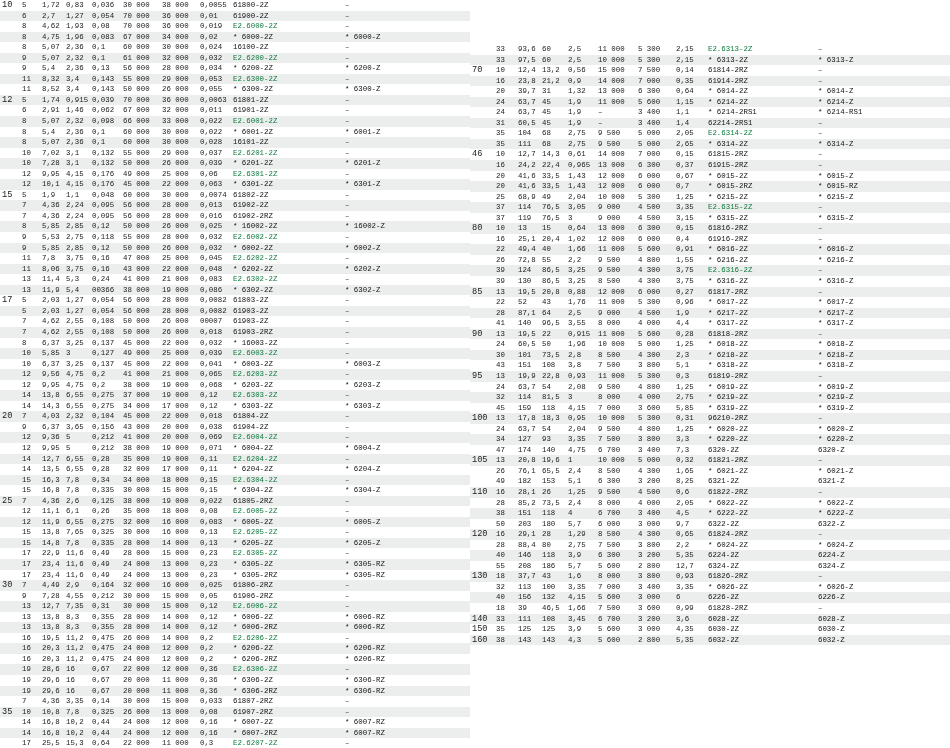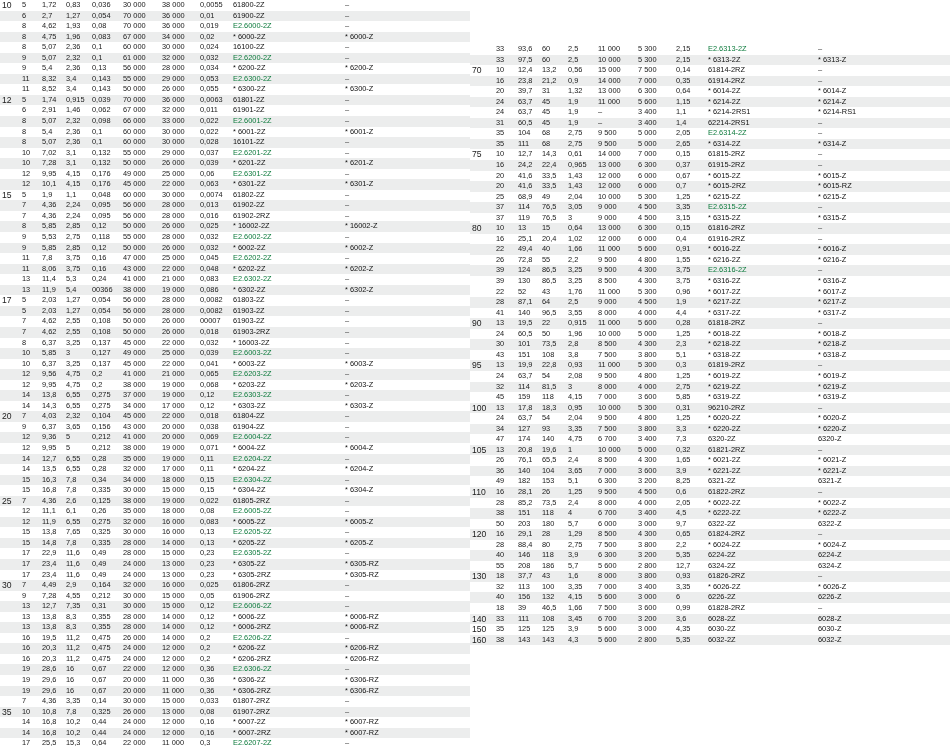--- a/index.html
+++ b/index.html
@@ -3,21 +3,21 @@
 <meta charset="utf-8">
 <style>
   html,body{margin:0;padding:0;background:#ffffff;}
   body{
     width:950px;height:748px;
     font-family:"Liberation Sans", sans-serif;
     font-size:7.4px;
     color:#1a1a1a;
     overflow:hidden;
   }
-  .page{position:relative;width:856px;height:748px;}
+  .page{position:relative;width:856px;height:748px;font-family:Liberation Mono, monospace;}
   .col{position:absolute;top:0;}
   .col.left{left:0;width:470px;}
   .col.right{left:470px;width:480px;margin-top:44px;}
   table{border-collapse:collapse;table-layout:fixed;}
   td{padding:0;line-height:10.55px;height:10.55px;white-space:nowrap;font-size:7.4px;vertical-align:middle;}
   tr.alt td{background:#eceded;}
   .bore{text-align:left;padding-left:2px;font-size:8.6px;}
   .c-num{text-align:left;padding-left:1px;}
   .c-num2{text-align:left;padding-left:1px;}
   .desig{color:#111;}
@@ -1053,21 +1053,21 @@
             <td class="c-num">111</td>
             <td class="c-num">68</td>
             <td class="c-num">2,75</td>
             <td class="c-num">9 500</td>
             <td class="c-num">5 000</td>
             <td class="c-num">2,65</td>
             <td class="c-num2 desig">* 6314-2Z</td>
             <td class="c-num2 desig">* 6314-Z</td>
           </tr>
           <tr>
-            <td class="bore">75</td>
+            <td class="bore">46</td>
             <td class="c-num">10</td>
             <td class="c-num">12,7</td>
             <td class="c-num">14,3</td>
             <td class="c-num">0,61</td>
             <td class="c-num">14 000</td>
             <td class="c-num">7 000</td>
             <td class="c-num">0,15</td>
             <td class="c-num2 desig">61815-2RZ</td>
             <td class="c-num2 desig dash">–</td>
           </tr>
@@ -1208,20 +1208,32 @@
             <td class="c-num">39</td>
             <td class="c-num">130</td>
             <td class="c-num">86,5</td>
             <td class="c-num">3,25</td>
             <td class="c-num">8 500</td>
             <td class="c-num">4 300</td>
             <td class="c-num">3,75</td>
             <td class="c-num2 desig">* 6316-2Z</td>
             <td class="c-num2 desig">* 6316-Z</td>
           </tr>
+          <tr class="alt">
+            <td class="bore">85</td>
+            <td class="c-num">13</td>
+            <td class="c-num">19,5</td>
+            <td class="c-num">20,8</td>
+            <td class="c-num">0,88</td>
+            <td class="c-num">12 000</td>
+            <td class="c-num">6 000</td>
+            <td class="c-num">0,27</td>
+            <td class="c-num2 desig">61817-2RZ</td>
+            <td class="c-num2 desig dash">–</td>
+          </tr>
           <tr>
             <td class="bore"></td>
             <td class="c-num">22</td>
             <td class="c-num">52</td>
             <td class="c-num">43</td>
             <td class="c-num">1,76</td>
             <td class="c-num">11 000</td>
             <td class="c-num">5 300</td>
             <td class="c-num">0,96</td>
             <td class="c-num2 desig">* 6017-2Z</td>
@@ -1411,32 +1423,20 @@
             <td class="bore"></td>
             <td class="c-num">26</td>
             <td class="c-num">76,1</td>
             <td class="c-num">65,5</td>
             <td class="c-num">2,4</td>
             <td class="c-num">8 500</td>
             <td class="c-num">4 300</td>
             <td class="c-num">1,65</td>
             <td class="c-num2 desig">* 6021-2Z</td>
             <td class="c-num2 desig">* 6021-Z</td>
-          </tr>
-          <tr class="alt">
-            <td class="bore"></td>
-            <td class="c-num">36</td>
-            <td class="c-num">140</td>
-            <td class="c-num">104</td>
-            <td class="c-num">3,65</td>
-            <td class="c-num">7 000</td>
-            <td class="c-num">3 600</td>
-            <td class="c-num">3,9</td>
-            <td class="c-num2 desig">* 6221-2Z</td>
-            <td class="c-num2 desig">* 6221-Z</td>
           </tr>
           <tr>
             <td class="bore"></td>
             <td class="c-num">49</td>
             <td class="c-num">182</td>
             <td class="c-num">153</td>
             <td class="c-num">5,1</td>
             <td class="c-num">6 300</td>
             <td class="c-num">3 200</td>
             <td class="c-num">8,25</td>

